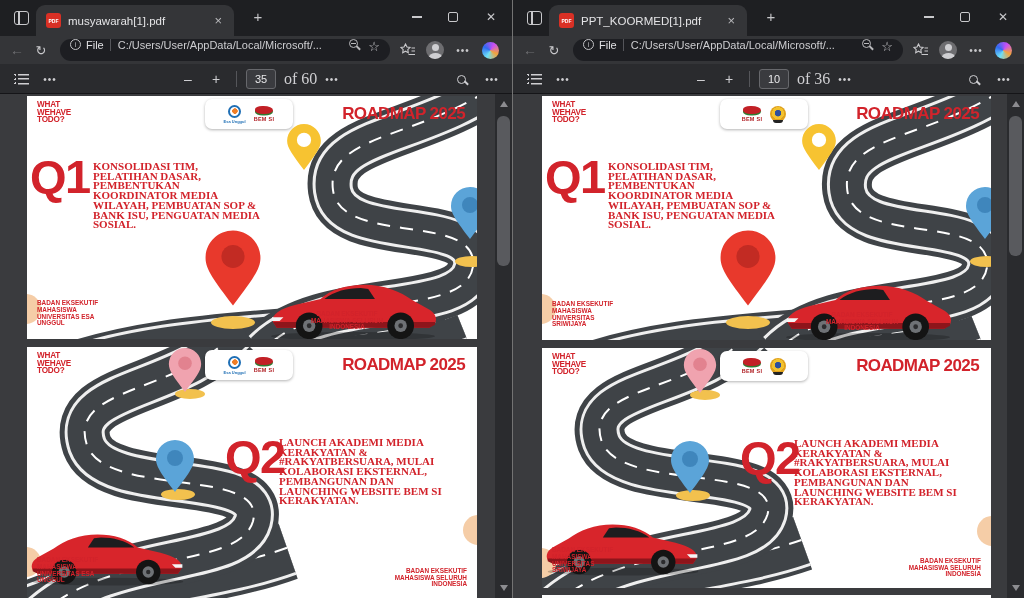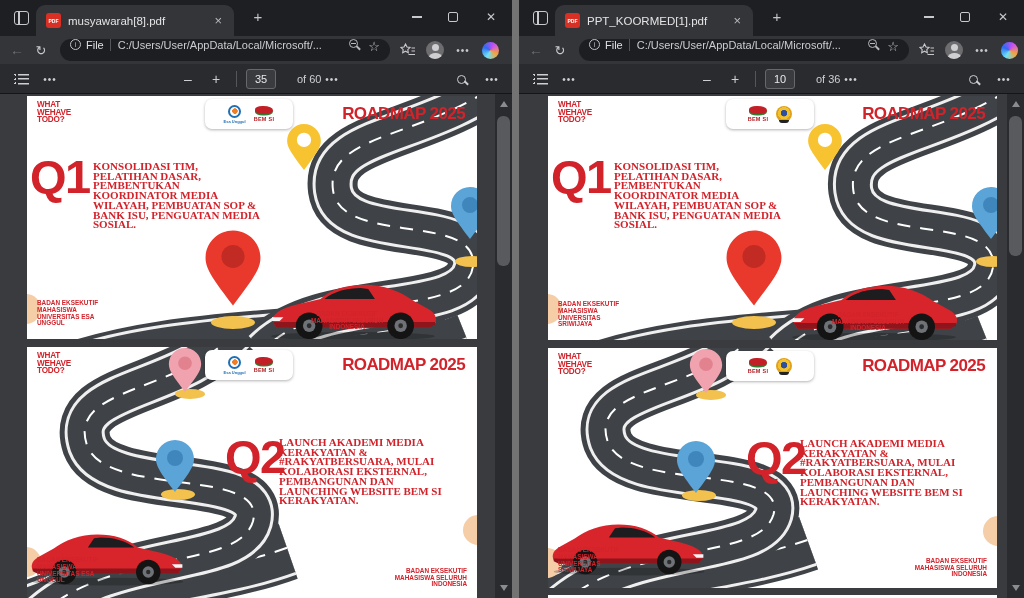--- a/index.html
+++ b/index.html
@@ -1,19 +1,19 @@
 <!DOCTYPE html>
 <html><head>
 <meta charset="utf-8">
 <style>
   * { margin:0; padding:0; box-sizing:border-box; }
   html,body { width:1024px; height:598px; background:#141416; font-family:"Liberation Sans", sans-serif; overflow:hidden; }
   .stage { position:relative; width:1024px; height:598px; }
   .win { position:absolute; top:0; height:598px; width:512px; background:#1e1f22; overflow:hidden; }
-  .win.right { left:512px; border-left:7px solid #737373; }
+  .win.right { left:512px; border-left:1px solid #737373; }
   .win.left { left:0; }
 
   
   .titlebar { position:absolute; top:0; left:0; right:0; height:36px; background:#1e1f22; }
   .layout-icon { position:absolute; left:14px; top:11px; width:15px; height:14px; border:1.5px solid #c9c9cc; border-radius:3px; }
   .layout-icon::before { content:""; position:absolute; left:3px; top:0; bottom:0; width:1.5px; background:#c9c9cc; }
   .tab { position:absolute; left:36px; top:5px; width:198px; height:31px; background:#343538; border-radius:9px 9px 0 0; display:flex; align-items:center; padding:0 8px 0 10px; }
   .favicon { width:15px; height:15px; background:#d93025; border-radius:3px; color:#fff; font-size:5px; font-weight:bold; display:flex; align-items:center; justify-content:center; flex:0 0 auto; }
   .tab-title { color:#e4e4e6; font-size:11.5px; margin-left:7px; white-space:nowrap; overflow:hidden; text-overflow:ellipsis; flex:1; }
   .tab-close { color:#b9b9bc; font-size:13px; padding:0 4px; cursor:default; }
@@ -52,21 +52,21 @@
       linear-gradient(#cfcfd2,#cfcfd2) 4px 0/11px 1.5px no-repeat,
       linear-gradient(#cfcfd2,#cfcfd2) 4px 4.5px/11px 1.5px no-repeat,
       linear-gradient(#cfcfd2,#cfcfd2) 4px 9px/11px 1.5px no-repeat,
       radial-gradient(circle,#cfcfd2 45%,transparent 50%) 0 -0.5px/2.5px 2.5px no-repeat,
       radial-gradient(circle,#cfcfd2 45%,transparent 50%) 0 4px/2.5px 2.5px no-repeat,
       radial-gradient(circle,#cfcfd2 45%,transparent 50%) 0 8.5px/2.5px 2.5px no-repeat; }
   .dots { font-size:10px; letter-spacing:1px; color:#cfcfd2; }
   .d1 { left:40px; width:20px; } .zoom-minus { left:178px; width:20px; font-size:14px; } .zoom-plus { left:206px; width:20px; font-size:14px; }
   .vdiv { position:absolute; left:236px; top:7px; width:1px; height:16px; background:#55565a; }
   .pageinput { position:absolute; left:246px; top:5px; width:30px; height:20px; background:#3a3b3f; border:1px solid #67686c; border-radius:3px; color:#e8e8ea; font-size:11px; text-align:center; font-family:"Liberation Sans",sans-serif; }
-  .pagetotal { position:absolute; left:297px; top:0; height:30px; display:flex; align-items:center; color:#cfcfd2; font-size:11px; }
+  .pagetotal { position:absolute; left:284px; top:0; height:30px; display:flex; align-items:center; color:#cfcfd2; font-size:16px;font-family:Liberation Serif, serif; }
   .d2 { left:322px; width:20px; }
   .srch { right:40px; width:22px; } .d3 { right:10px; width:20px; }
   .i-magnifier.big { border-color:#cfcfd2; margin:0; }
   .i-magnifier.big::after { background:#cfcfd2; }
 
   
   .viewer { position:absolute; top:94px; left:0; right:0; bottom:0; background:#3a3b3e; }
   .page { position:absolute; background:#ffffff; overflow:hidden; }
   .sliver { position:absolute; background:#fdfdfd; }
 
@@ -133,21 +133,21 @@
   </defs>
 </svg>
 
 <div class="stage">
 
   <div class="win left">
     <div class="titlebar">
       <span class="layout-icon"></span>
       <div class="tab">
         <span class="favicon">PDF</span>
-        <span class="tab-title">musyawarah[8].pdf</span>
+        <span class="tab-title">musyawarah[1].pdf</span>
         <span class="tab-close">×</span>
       </div>
       <span class="newtab">+</span>
       <span class="winctl ctl-min">
           <span class="i-minimize"></span>
         </span>
       <span class="winctl ctl-max">
           <span class="i-maximize"></span>
         </span>
       <span class="winctl ctl-close">✕</span>

